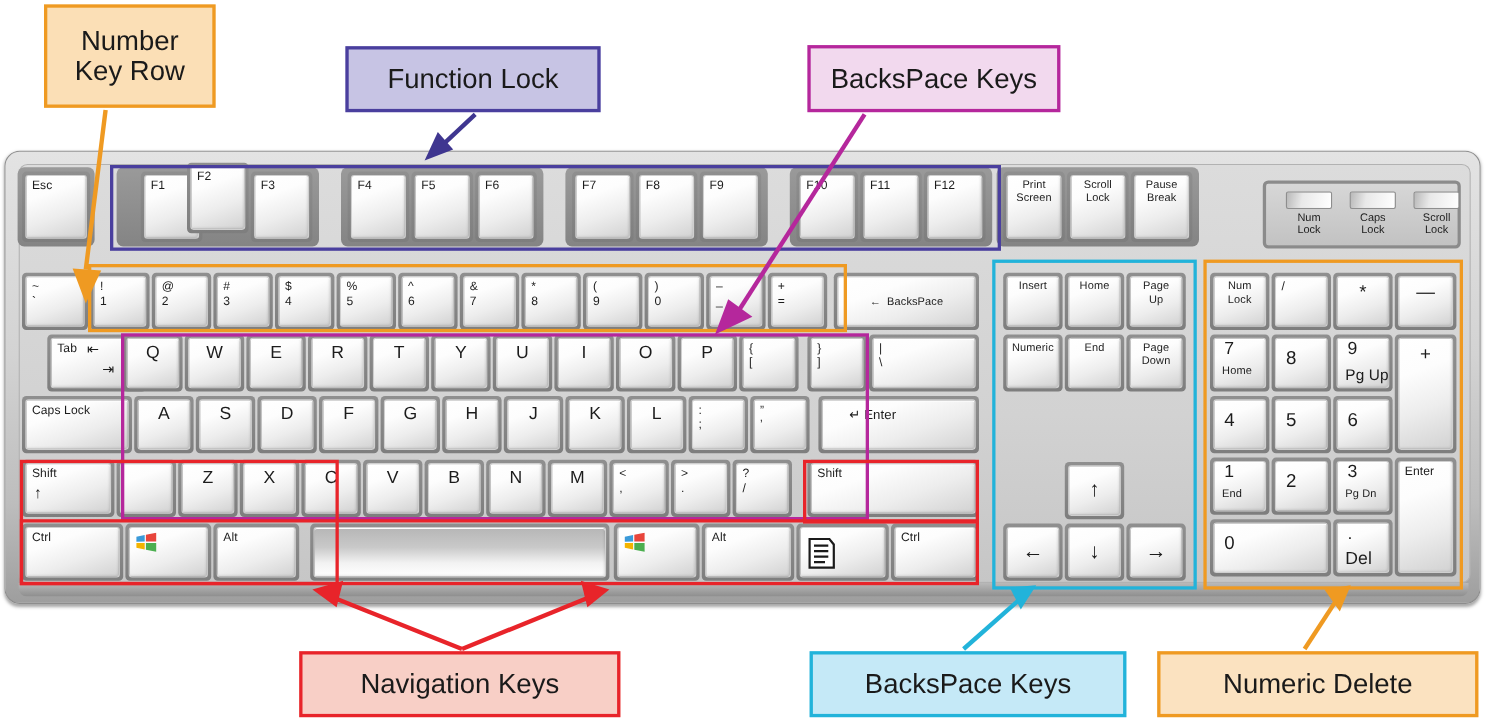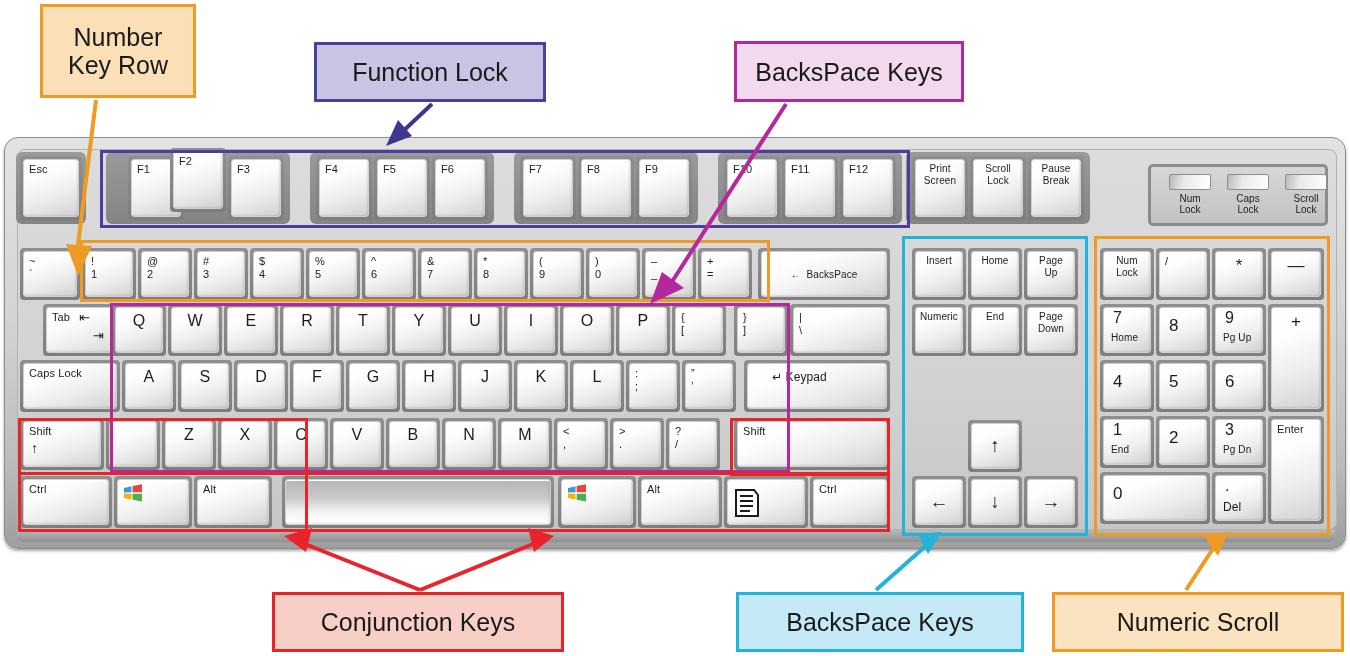--- a/index.html
+++ b/index.html
@@ -384,21 +384,21 @@
       </div>
     </div>
     <div class="key" style="left: 682px; top: 360px; width: 54px; height: 52px;">
       <div class="cap">
         <span class="lbl tl">”</span>
         <span class="lbl bl">’</span>
       </div>
     </div>
     <div class="key" style="left: 744px; top: 360px; width: 146px; height: 52px;">
       <div class="cap">
-        <span class="lbl" style="left:24px;top:6px;font-size:12px">↵ Keypad</span>
+        <span class="lbl" style="left:24px;top:6px;font-size:12px">↵ Enter</span>
       </div>
     </div>
     <div class="key" style="left: 20px; top: 418px; width: 84px; height: 52px;">
       <div class="cap">
         <span class="lbl tl">Shift</span>
         <span class="lbl" style="left:7px;top:18px;font-size:14px">↑</span>
       </div>
     </div>
     <div class="key" style="left: 106px; top: 418px; width: 54px; height: 52px;">
       <div class="cap"></div>
@@ -592,21 +592,21 @@
       </div>
     </div>
     <div class="key" style="left: 1156px; top: 304px; width: 54px; height: 52px;">
       <div class="cap">
         <span class="lbl" style="left:9px;top:8px;font-size:17px">8</span>
       </div>
     </div>
     <div class="key" style="left: 1212px; top: 304px; width: 54px; height: 52px;">
       <div class="cap">
         <span class="lbl" style="left:9px;top:1px;font-size:16px">9</span>
-        <span class="lbl" style="left:7px;top:24px;font-size:10px">Pg Up</span>
+        <span class="lbl" style="left:7px;top:24px;font-size:14px">Pg Up</span>
       </div>
     </div>
     <div class="key" style="left: 1268px; top: 304px; width: 56px; height: 108px;">
       <div class="cap">
         <span class="lbl ct" style="font-size:17px">+</span>
       </div>
     </div>
     <div class="key" style="left: 1100px; top: 360px; width: 54px; height: 52px;">
       <div class="cap">
         <span class="lbl" style="left:9px;top:8px;font-size:17px">4</span>
@@ -645,21 +645,21 @@
       </div>
     </div>
     <div class="key" style="left: 1100px; top: 472px; width: 110px; height: 52px;">
       <div class="cap">
         <span class="lbl" style="left:9px;top:8px;font-size:17px">0</span>
       </div>
     </div>
     <div class="key" style="left: 1212px; top: 472px; width: 54px; height: 52px;">
       <div class="cap">
         <span class="lbl" style="left:9px;top:1px;font-size:16px">.</span>
-        <span class="lbl" style="left:7px;top:24px;font-size:12px">Del</span>
+        <span class="lbl" style="left:7px;top:24px;font-size:16px">Del</span>
       </div>
     </div>
   </div>
 
 <div id="leds" style="left: 1148px; top: 164px; width: 180px; height: 62px;">
     <div class="led" style="left:18px;top:7px"></div>
     <div class="ledlbl" style="left:10px;top:26px">Num<br>Lock</div>
     <div class="led" style="left:76px;top:7px"></div>
     <div class="ledlbl" style="left:68px;top:26px">Caps<br>Lock</div>
     <div class="led" style="left:134px;top:7px"></div>
@@ -704,21 +704,21 @@
     <div class="callout" style="left: 40px; top: 4px; width: 156px; height: 94px; background: rgb(251, 223, 182); border: 3px solid rgb(239, 154, 34); color: rgb(26, 26, 26); font-size: 25px;">
       <span>Number<br>Key Row</span>
     </div>
     <div class="callout" style="left: 314px; top: 42px; width: 232px; height: 60px; background: rgb(199, 196, 228); border: 3px solid rgb(74, 63, 158); color: rgb(26, 26, 26); font-size: 25px;">
       <span>Function Lock</span>
     </div>
     <div class="callout" style="left: 734px; top: 41px; width: 230px; height: 61px; background: rgb(242, 217, 238); border: 3px solid rgb(181, 39, 156); color: rgb(26, 26, 26); font-size: 25px;">
       <span>BacksPace Keys</span>
     </div>
     <div class="callout" style="left: 272px; top: 592px; width: 292px; height: 60px; background: rgb(248, 207, 198); border: 3px solid rgb(232, 36, 42); color: rgb(26, 26, 26); font-size: 25px;">
-      <span>Conjunction Keys</span>
+      <span>Navigation Keys</span>
     </div>
     <div class="callout" style="left: 736px; top: 592px; width: 288px; height: 60px; background: rgb(197, 233, 247); border: 3px solid rgb(34, 179, 218); color: rgb(26, 26, 26); font-size: 25px;">
       <span>BacksPace Keys</span>
     </div>
     <div class="callout" style="left: 1052px; top: 592px; width: 292px; height: 60px; background: rgb(251, 226, 192); border: 3px solid rgb(239, 154, 34); color: rgb(26, 26, 26); font-size: 25px;">
-      <span>Numeric Scroll</span>
+      <span>Numeric Delete</span>
     </div>
   </div>
 
 </body></html>

